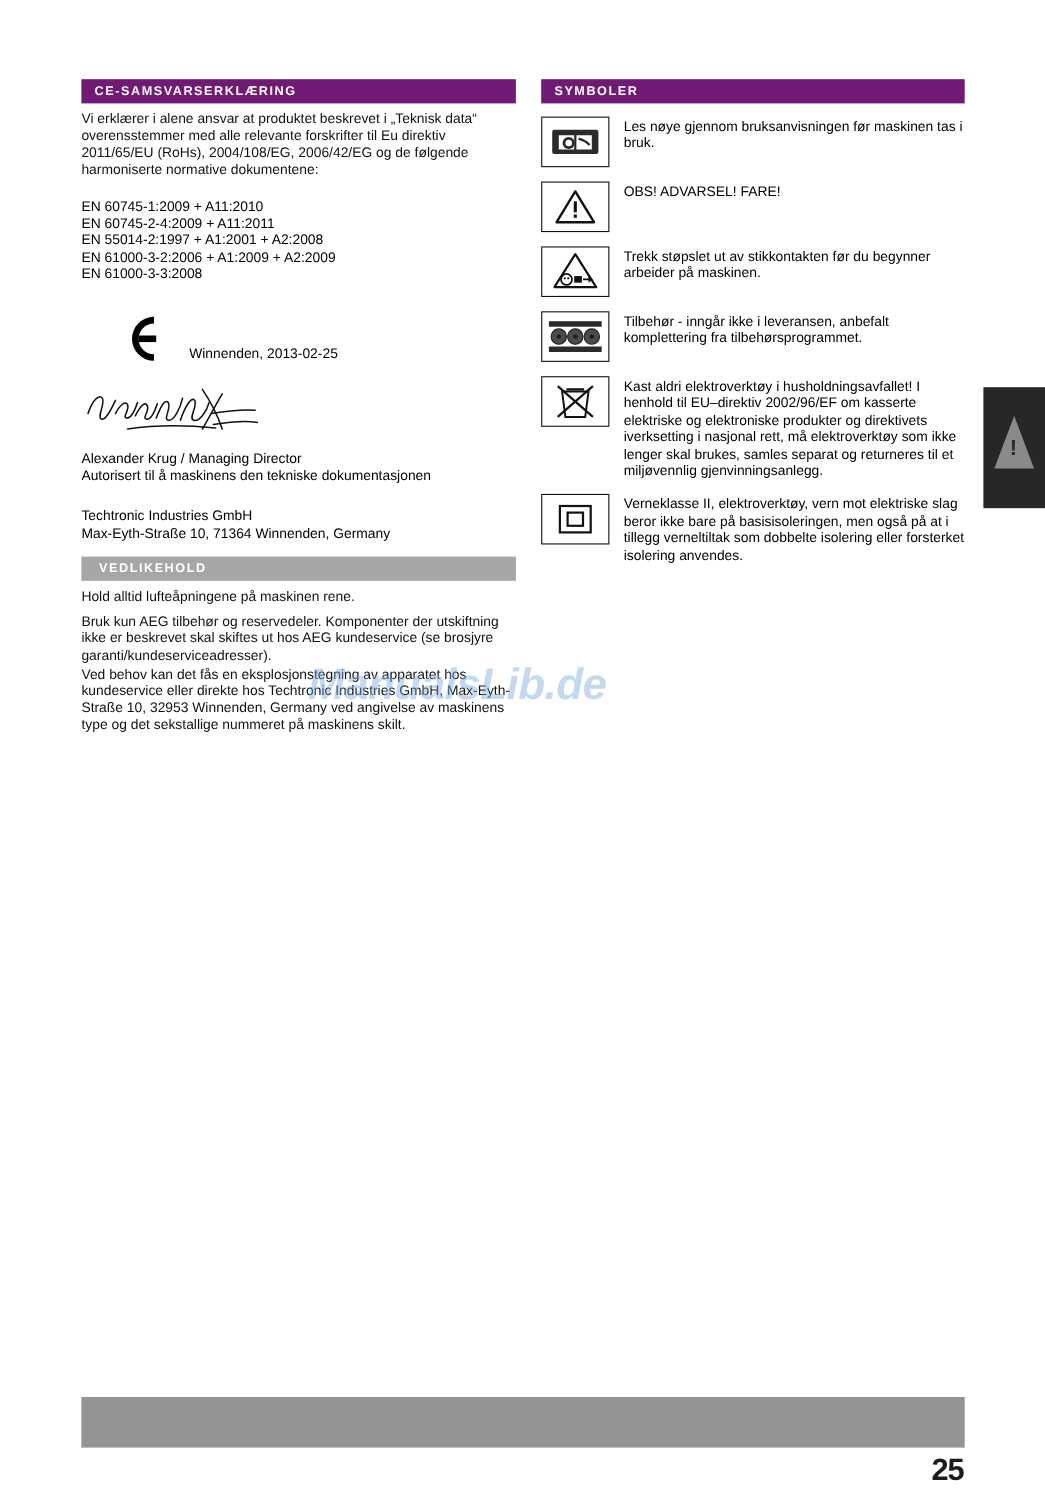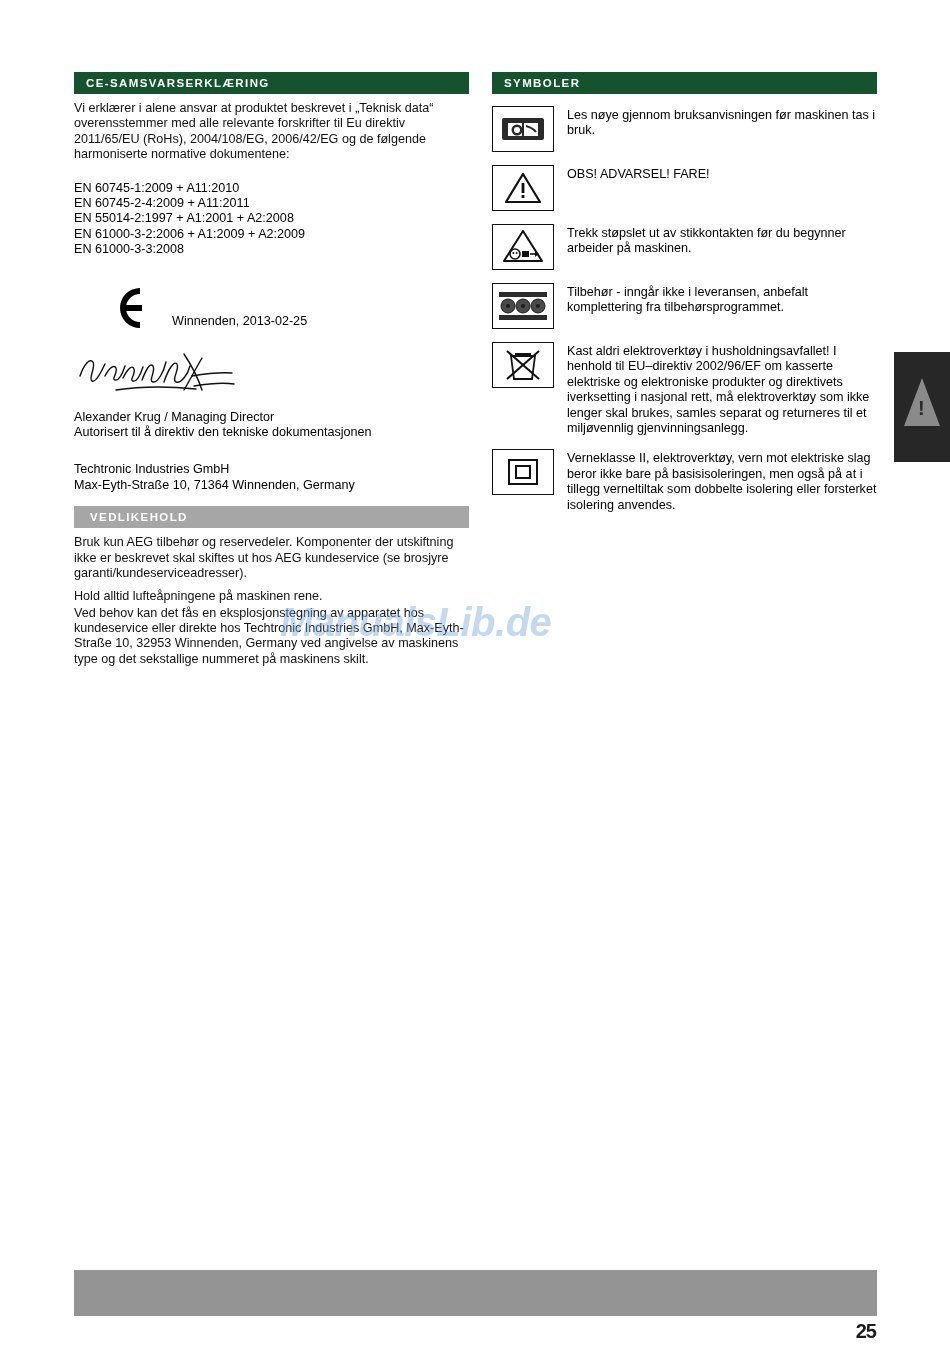--- a/index.html
+++ b/index.html
@@ -28,21 +28,21 @@
   }
   .col-right {
     position: absolute;
     left: 492px;
     top: 72px;
     width: 385px;
   }
 
   
   .bar {
-    background: #14532d;
+    background: #701a75;
     color: #ffffff;
     font-size: 11.5px;
     font-weight: bold;
     letter-spacing: 1.4px;
     padding: 4px 0 4px 12px;
     height: 14px;
     line-height: 14px;
   }
   .bar.light {
     background: #a6a6a6;
@@ -184,21 +184,21 @@
     left: 74px;
     top: 1270px;
     width: 803px;
     height: 46px;
     background: #949494;
   }
   .page-num {
     position: absolute;
     right: 74px;
     top: 1320px;
-    font-size: 20px;
+    font-size: 28px;
     font-weight: bold;
     color: #1c1c1c;
     letter-spacing: -1px;
   }
 </style>
 </head>
 <body>
 
 <div class="page">
 
@@ -240,32 +240,32 @@
           <path d="M126 12 C120 22, 114 34, 108 44"></path>
           <path d="M116 30 C128 28, 142 26, 156 27"></path>
           <path d="M118 40 C130 38, 146 36, 158 38"></path>
           <path d="M40 44 C60 41, 90 40, 120 43"></path>
         </g>
       </svg>
     </div>
 
     <div class="sig-name">
       <div>Alexander Krug / Managing Director</div>
-      <div>Autorisert til å direktiv den tekniske dokumentasjonen</div>
+      <div>Autorisert til å maskinens den tekniske dokumentasjonen</div>
     </div>
 
     <div class="company">
       <div>Techtronic Industries GmbH</div>
       <div>Max-Eyth-Straße 10, 71364 Winnenden, Germany</div>
     </div>
 
     <div class="bar light maint-bar">VEDLIKEHOLD</div>
 
+    <div class="para">Hold alltid lufteåpningene på maskinen rene.</div>
     <div class="para">Bruk kun AEG tilbehør og reservedeler. Komponenter der utskiftning ikke er beskrevet skal skiftes ut hos AEG kundeservice (se brosjyre garanti/kundeserviceadresser).</div>
-    <div class="para">Hold alltid lufteåpningene på maskinen rene.</div>
     <div class="para tight" style="margin-top:2px;">Ved behov kan det fås en eksplosjonstegning av apparatet hos kundeservice eller direkte hos Techtronic Industries GmbH, Max-Eyth-Straße 10, 32953 Winnenden, Germany ved angivelse av maskinens type og det sekstallige nummeret på maskinens skilt.</div>
   </div>
 
   <div class="col-right">
 
     <div class="bar">SYMBOLER</div>
 
     <div class="sym-list">
 
       <div class="sym-row">

